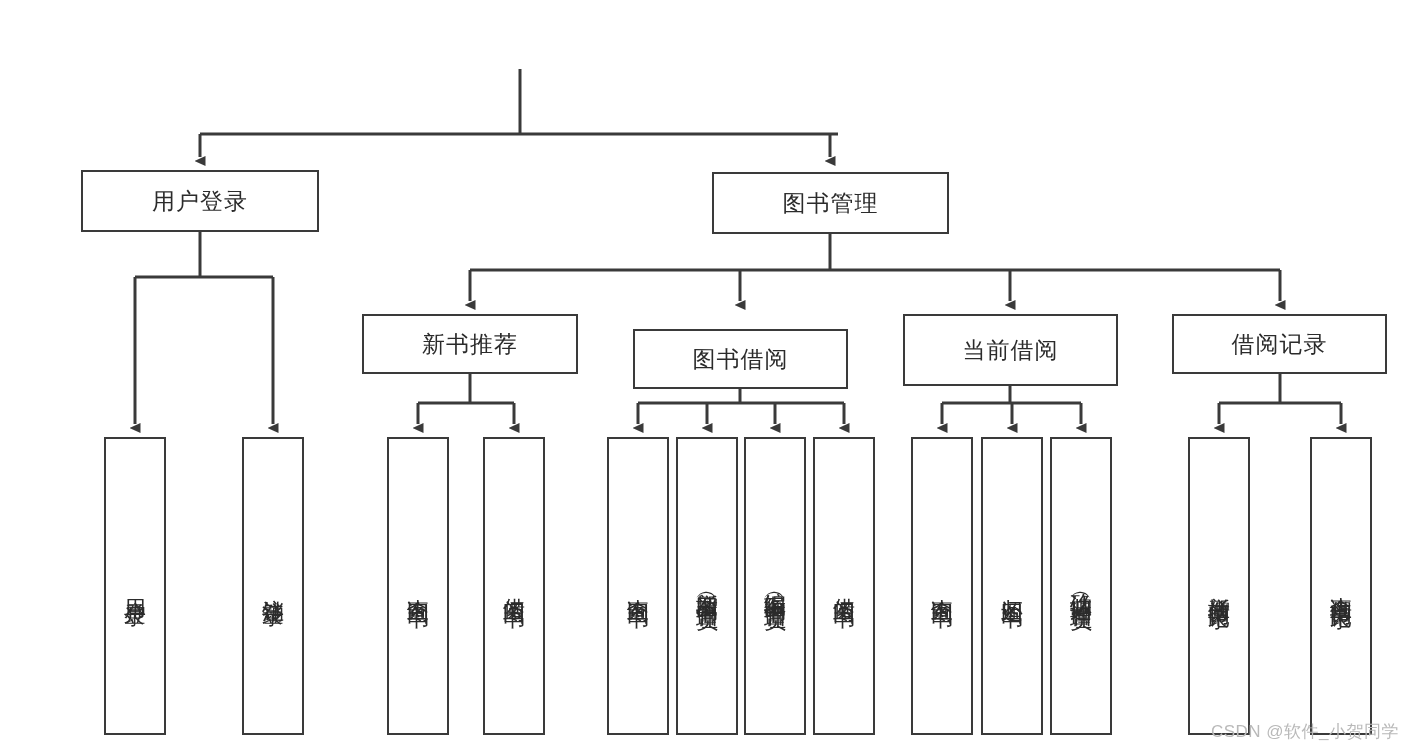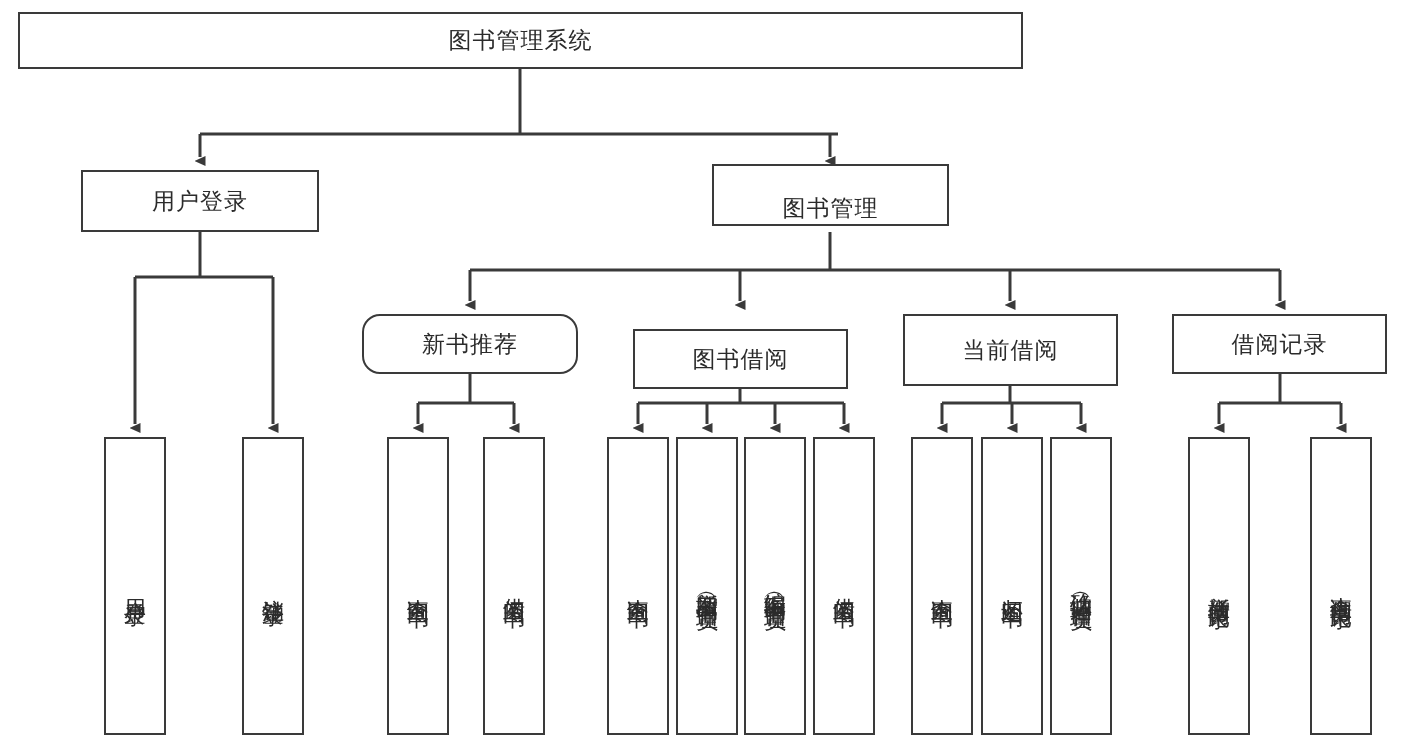--- a/index.html
+++ b/index.html
@@ -110,32 +110,29 @@
       <path d="M1012,403 L1012,424" marker-end="url(#arrow)"></path>
       <path d="M1081,403 L1081,424" marker-end="url(#arrow)"></path>
 
       <path d="M1280,374 L1280,403"></path>
       <path d="M1219,403 L1341,403"></path>
       <path d="M1219,403 L1219,424" marker-end="url(#arrow)"></path>
       <path d="M1341,403 L1341,424" marker-end="url(#arrow)"></path>
     </g>
   </svg>
 
-  <div class="node-box node-h" style="left:18px; top:12px; width:1005px; height:57px;">
-    <span>图书管理系统</span>
-  </div>
 
   <div class="node-box node-h" style="left:81px; top:170px; width:238px; height:62px;">
     <span>用户登录</span>
   </div>
-  <div class="node-box node-h" style="left:712px; top:164px; width:237px; height:62px;align-items:flex-end;">
+  <div class="node-box node-h" style="left:712px; top:172px; width:237px; height:62px;">
     <span>图书管理</span>
   </div>
 
-  <div class="node-box node-h" style="left:362px; top:314px; width:216px; height:60px;border-radius:18px;">
+  <div class="node-box node-h" style="left:362px; top:314px; width:216px; height:60px;">
     <span>新书推荐</span>
   </div>
   <div class="node-box node-h" style="left:633px; top:314px; width:215px; height:60px;margin-top:15px;">
     <span>图书借阅</span>
   </div>
   <div class="node-box node-h" style="left:903px; top:314px; width:215px; height:72px;">
     <span>当前借阅</span>
   </div>
   <div class="node-box node-h" style="left:1172px; top:314px; width:215px; height:60px;">
     <span>借阅记录</span>
@@ -178,13 +175,14 @@
     <span class="node-v">确认归还（管理员）</span>
   </div>
 
   <div class="node-box" style="left:1188px; top:437px; width:62px; height:298px;">
     <span class="node-v">新增借阅记录</span>
   </div>
   <div class="node-box" style="left:1310px; top:437px; width:62px; height:298px;">
     <span class="node-v">查询借阅记录</span>
   </div>
 
+  <div class="watermark">CSDN @软件_小贺同学</div>
 </div>
 
 </body></html>

